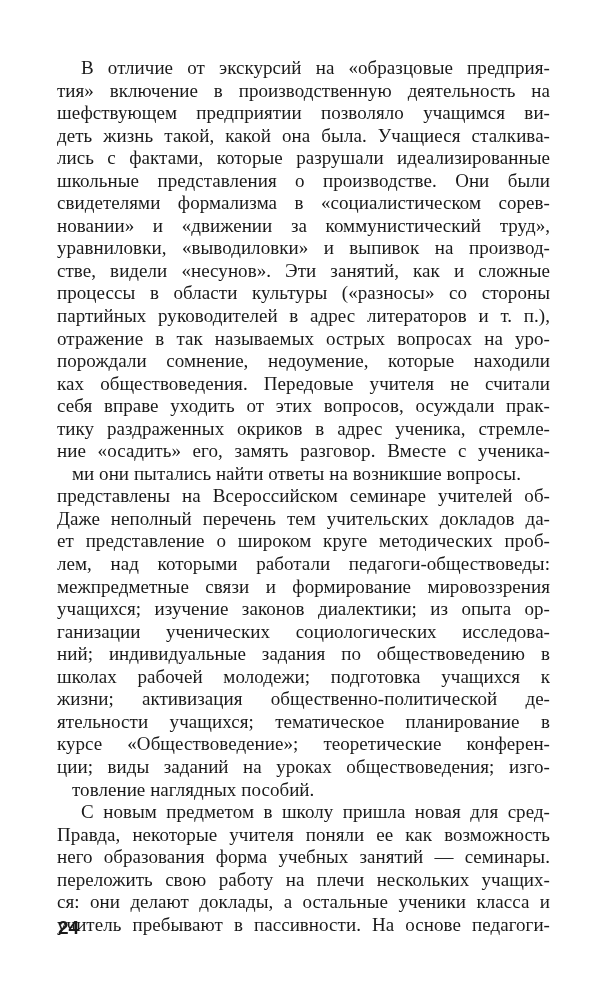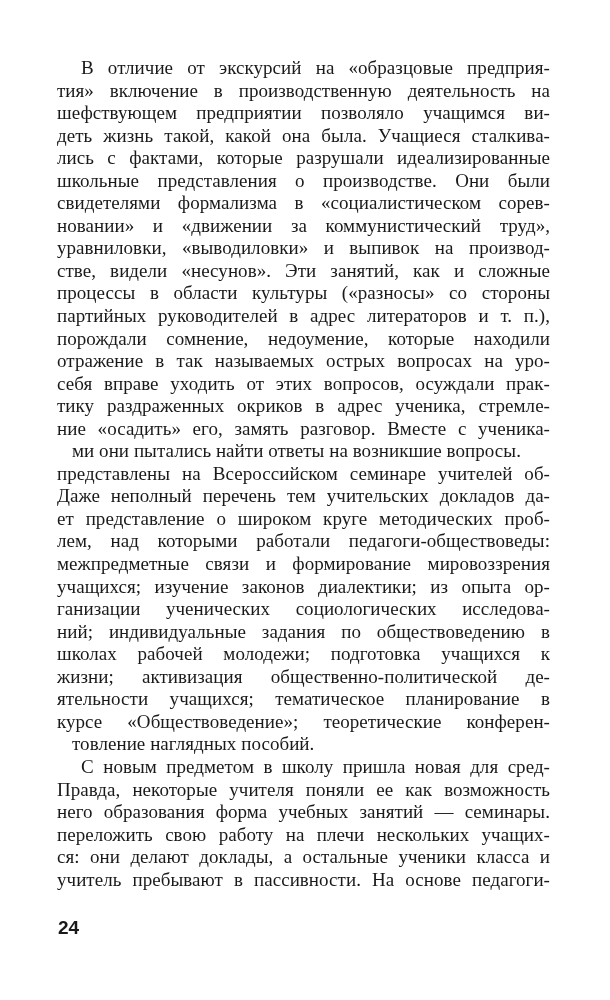--- a/index.html
+++ b/index.html
@@ -36,40 +36,42 @@
     <span class="line">шефствующем предприятии позволяло учащимся ви-</span>
     <span class="line">деть жизнь такой, какой она была. Учащиеся сталкива-</span>
     <span class="line">лись с фактами, которые разрушали идеализированные</span>
     <span class="line">школьные представления о производстве. Они были</span>
     <span class="line">свидетелями формализма в «социалистическом сорев-</span>
     <span class="line">новании» и «движении за коммунистический труд»,</span>
     <span class="line">уравниловки, «выводиловки» и выпивок на производ-</span>
     <span class="line">стве, видели «несунов». Эти занятий, как и сложные</span>
     <span class="line">процессы в области культуры («разносы» со стороны</span>
     <span class="line">партийных руководителей в адрес литераторов и т. п.),</span>
+    <span class="line">отражение в так называемых острых вопросах на уро-</span>
     <span class="line">порождали сомнение, недоумение, которые находили</span>
-    <span class="line">отражение в так называемых острых вопросах на уро-</span>
+    <span class="line">ках обществоведения. Передовые учителя не считали</span>
     <span class="line">себя вправе уходить от этих вопросов, осуждали прак-</span>
     <span class="line">тику раздраженных окриков в адрес ученика, стремле-</span>
     <span class="line">ние «осадить» его, замять разговор. Вместе с ученика-</span>
     <span class="line last">ми они пытались найти ответы на возникшие вопросы.</span>
   </div>
   <div>
     <span class="line">представлены на Всероссийском семинаре учителей об-</span>
     <span class="line">Даже неполный перечень тем учительских докладов да-</span>
     <span class="line">ет представление о широком круге методических проб-</span>
     <span class="line">лем, над которыми работали педагоги-обществоведы:</span>
     <span class="line">межпредметные связи и формирование мировоззрения</span>
     <span class="line">учащихся; изучение законов диалектики; из опыта ор-</span>
     <span class="line">ганизации ученических социологических исследова-</span>
     <span class="line">ний; индивидуальные задания по обществоведению в</span>
     <span class="line">школах рабочей молодежи; подготовка учащихся к</span>
     <span class="line">жизни; активизация общественно-политической де-</span>
     <span class="line">ятельности учащихся; тематическое планирование в</span>
     <span class="line">курсе «Обществоведение»; теоретические конферен-</span>
+    <span class="line">ции; виды заданий на уроках обществоведения; изго-</span>
     <span class="line last">товление наглядных пособий.</span>
   </div>
   <div>
     <span class="line indent">С новым предметом в школу пришла новая для сред-</span>
     <span class="line">Правда, некоторые учителя поняли ее как возможность</span>
     <span class="line">него образования форма учебных занятий — семинары.</span>
     <span class="line">переложить свою работу на плечи нескольких учащих-</span>
     <span class="line">ся: они делают доклады, а остальные ученики класса и</span>
     <span class="line">учитель пребывают в пассивности. На основе педагоги-</span>
   </div>

